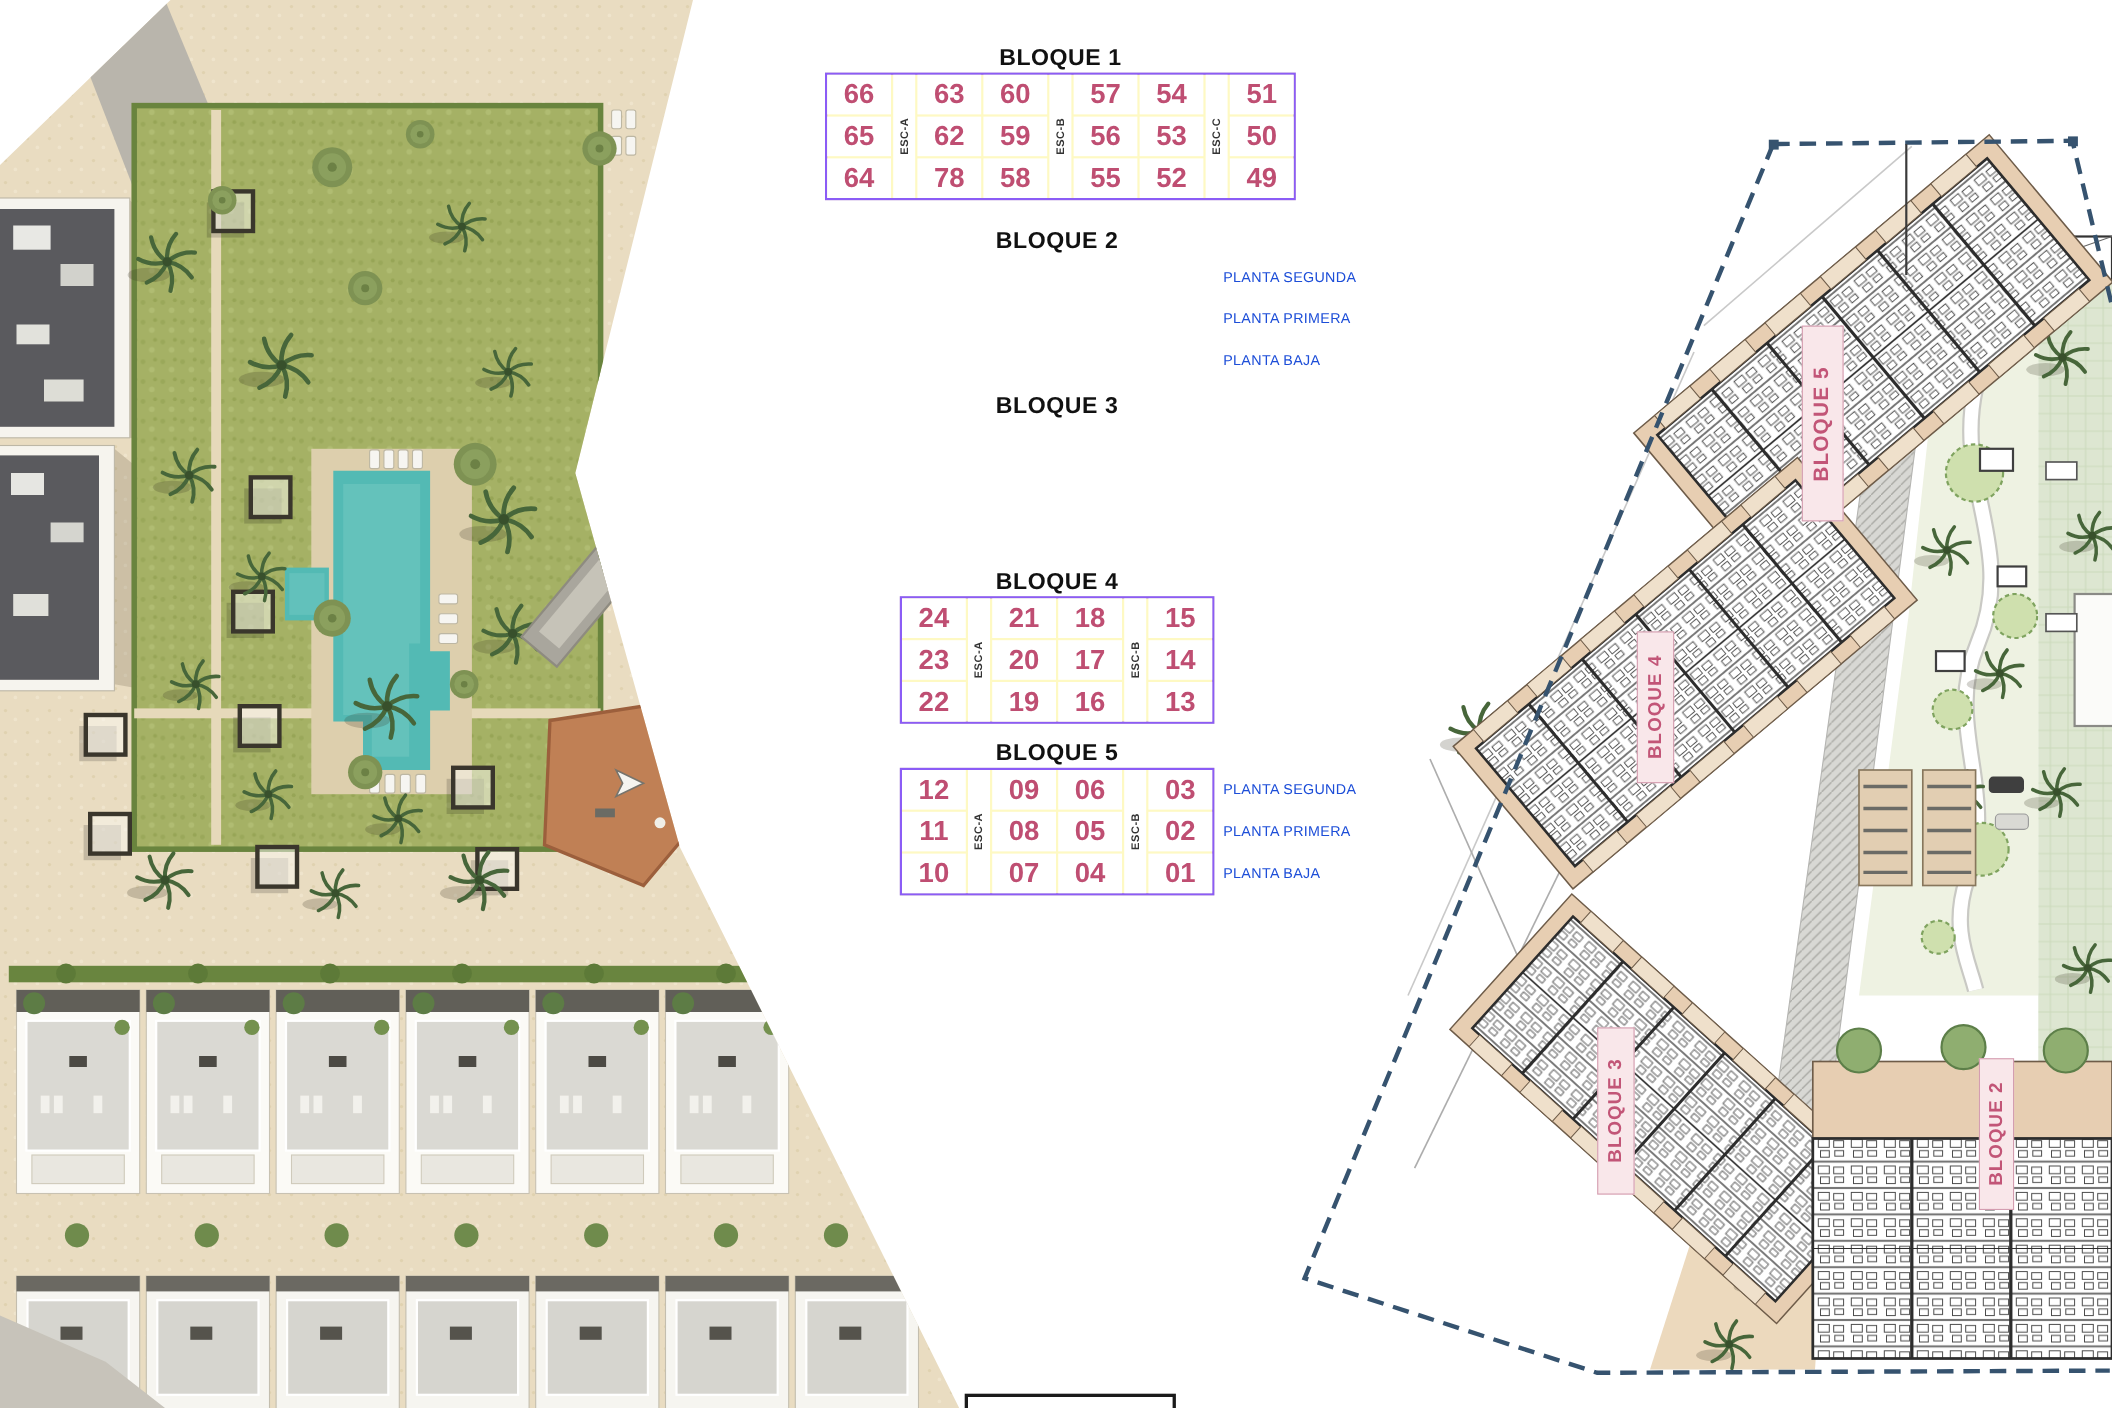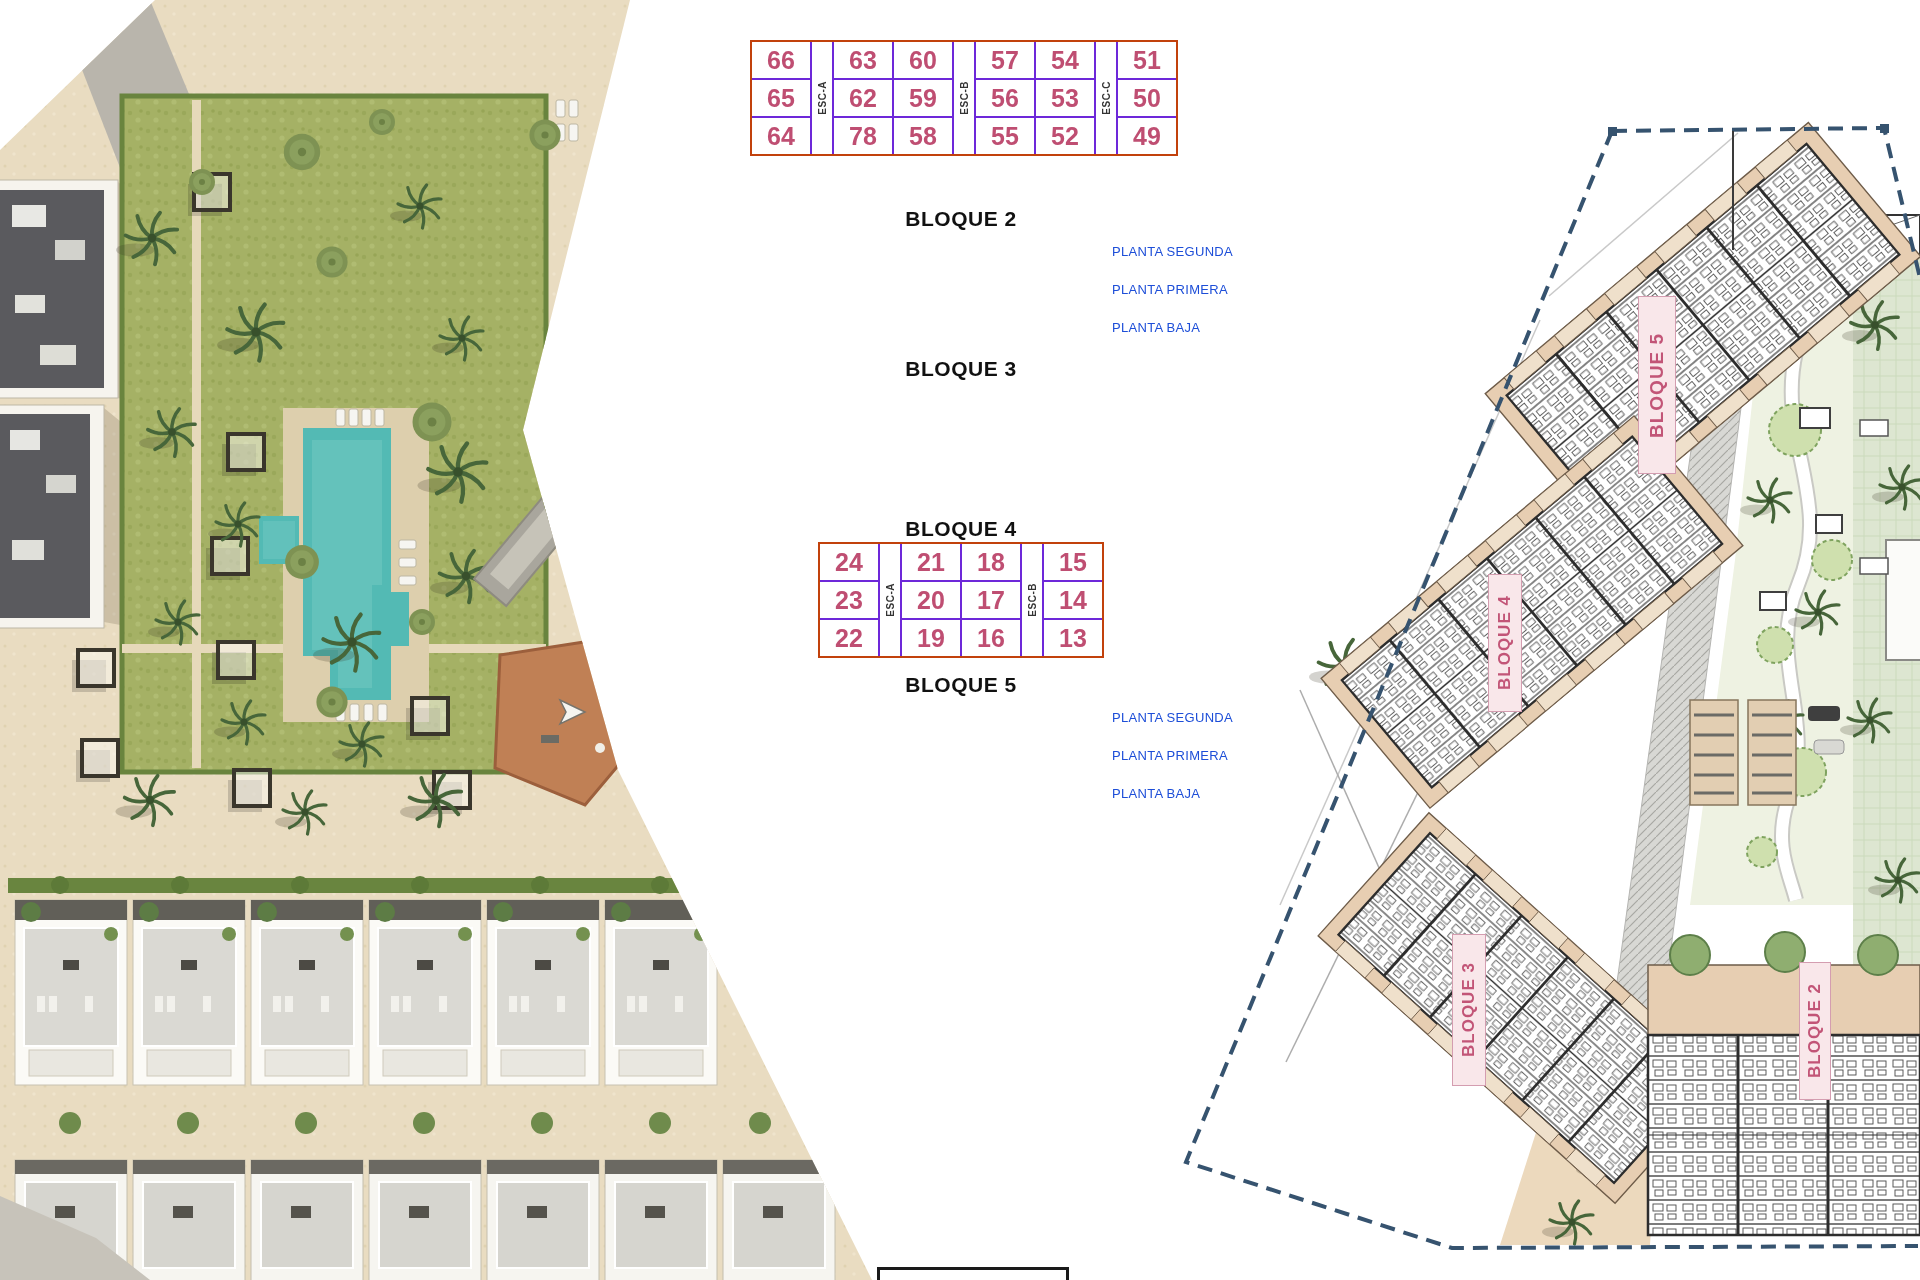--- a/index.html
+++ b/index.html
@@ -8,21 +8,21 @@
   }
   html,body{margin:0;padding:0;background:#fff;}
   .canvas{position:relative;width:1920px;height:1280px;background:#ffffff;overflow:hidden;
           font-family:"Liberation Sans",sans-serif;}
   .abs{position:absolute;left:0;top:0;}
 
   
   .bloque{position:absolute;}
   .b-title{height:26px;font:bold 21px/26px "Liberation Sans",sans-serif;color:#111;
            text-align:center;letter-spacing:.5px;}
-  .b-grid{display:grid;background:#6d28d9;border:2px solid #c2410c;gap:2px;width:max-content;}
+  .b-grid{display:grid;background:#fef9c3;border:2px solid #8b5cf6;gap:2px;width:max-content;}
   .g9{grid-template-columns:58px 20px 58px 58px 20px 58px 58px 20px 58px;grid-template-rows:repeat(3,36px);}
   .g6{grid-template-columns:58px 20px 58px 58px 20px 58px;grid-template-rows:repeat(3,36px);}
   .cell{background:#fff;display:flex;align-items:center;justify-content:center;
         font:bold 25px/1 "Liberation Sans",sans-serif;color:var(--unit_number);}
   .esc{background:#fff;grid-row:span 3;display:flex;align-items:center;justify-content:center;}
   .esc span{writing-mode:vertical-rl;transform:rotate(180deg);
             font:600 10px "Liberation Sans",sans-serif;color:#333;letter-spacing:.5px;}
   .floor-label{position:absolute;width:150px;font:13px/16px "Liberation Sans",sans-serif;
                color:#1d4ed8;letter-spacing:.3px;white-space:nowrap;}
 
@@ -390,20 +390,21 @@
     <g>
       <path d="M1612 131 L1884 128 L1920 278" fill="none" stroke="#36536f" stroke-width="4" stroke-dasharray="15 9"></path>
       <path d="M1612 131 L1186 1162 L1452 1248 L1918 1246" fill="none" stroke="#36536f" stroke-width="4" stroke-dasharray="15 9"></path>
       <rect x="1608" y="127" width="9" height="9" fill="#36536f"></rect>
       <rect x="1880" y="124" width="9" height="9" fill="#36536f"></rect>
       <line x1="1733" y1="131" x2="1733" y2="250" stroke="#3a3a3a" stroke-width="2"></line>
     </g>
   </svg>
 
   <div class="bloque" style="left:750px;top:40px;width:428px">
+    <div class="b-title">BLOQUE 1</div>
     <div class="b-grid g9" style="margin:0 auto">
       <div class="cell">66</div>
       <div class="esc">
           <span>ESC-A</span>
         </div>
       <div class="cell">63</div>
       <div class="cell">60</div>
       <div class="esc">
           <span>ESC-B</span>
         </div>
@@ -458,20 +459,40 @@
       <div class="cell">14</div>
       <div class="cell">22</div>
       <div class="cell">19</div>
       <div class="cell">16</div>
       <div class="cell">13</div>
     </div>
   </div>
 
   <div class="bloque" style="left:818px;top:672px;width:286px">
     <div class="b-title">BLOQUE 5</div>
+    <div class="b-grid g6">
+      <div class="cell">12</div>
+      <div class="esc">
+          <span>ESC-A</span>
+        </div>
+      <div class="cell">09</div>
+      <div class="cell">06</div>
+      <div class="esc">
+          <span>ESC-B</span>
+        </div>
+      <div class="cell">03</div>
+      <div class="cell">11</div>
+      <div class="cell">08</div>
+      <div class="cell">05</div>
+      <div class="cell">02</div>
+      <div class="cell">10</div>
+      <div class="cell">07</div>
+      <div class="cell">04</div>
+      <div class="cell">01</div>
+    </div>
   </div>
   <div class="floor-label" style="left:1112px;top:710px">PLANTA SEGUNDA</div>
   <div class="floor-label" style="left:1112px;top:748px">PLANTA PRIMERA</div>
   <div class="floor-label" style="left:1112px;top:786px">PLANTA BAJA</div>
 
   <div class="plan-label" style="left:1638px;top:296px;width:36px;height:176px;font-size:19px">BLOQUE 5</div>
   <div class="plan-label" style="left:1488px;top:574px;width:32px;height:136px;font-size:17px">BLOQUE 4</div>
   <div class="plan-label" style="left:1452px;top:934px;width:32px;height:150px;font-size:17px">BLOQUE 3</div>
   <div class="plan-label" style="left:1799px;top:962px;width:30px;height:136px;font-size:17px">BLOQUE 2</div>
 

